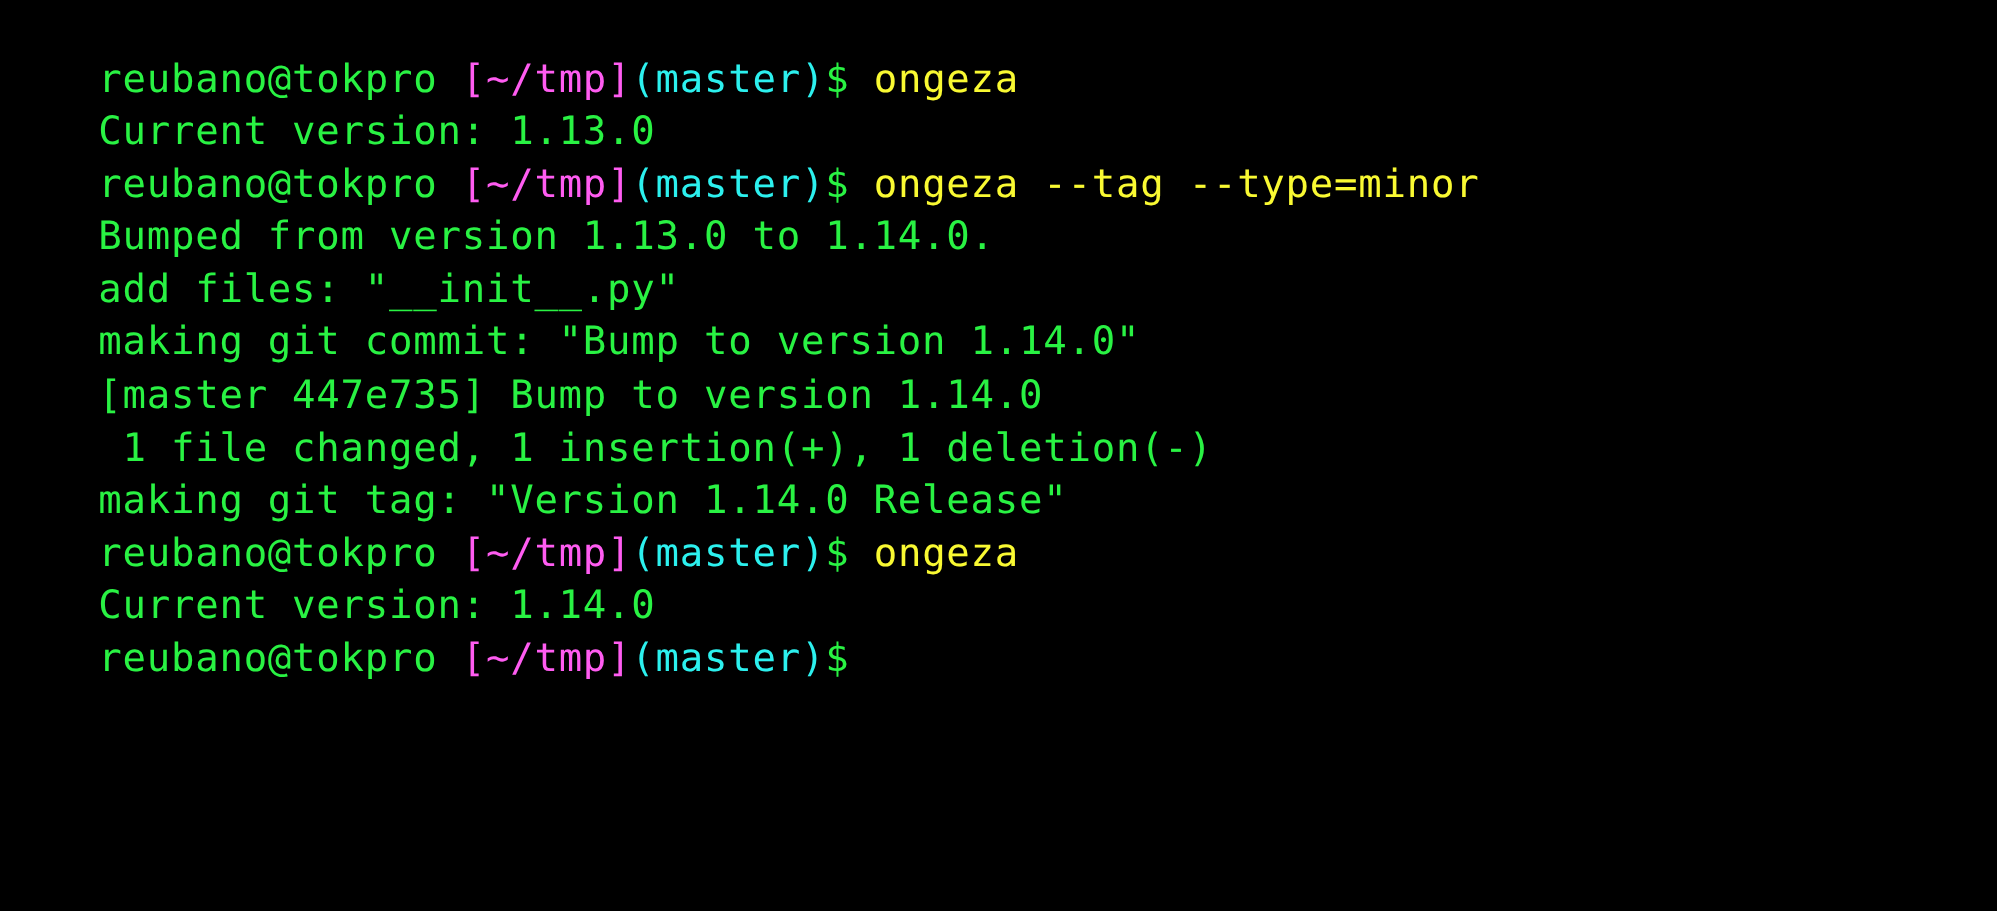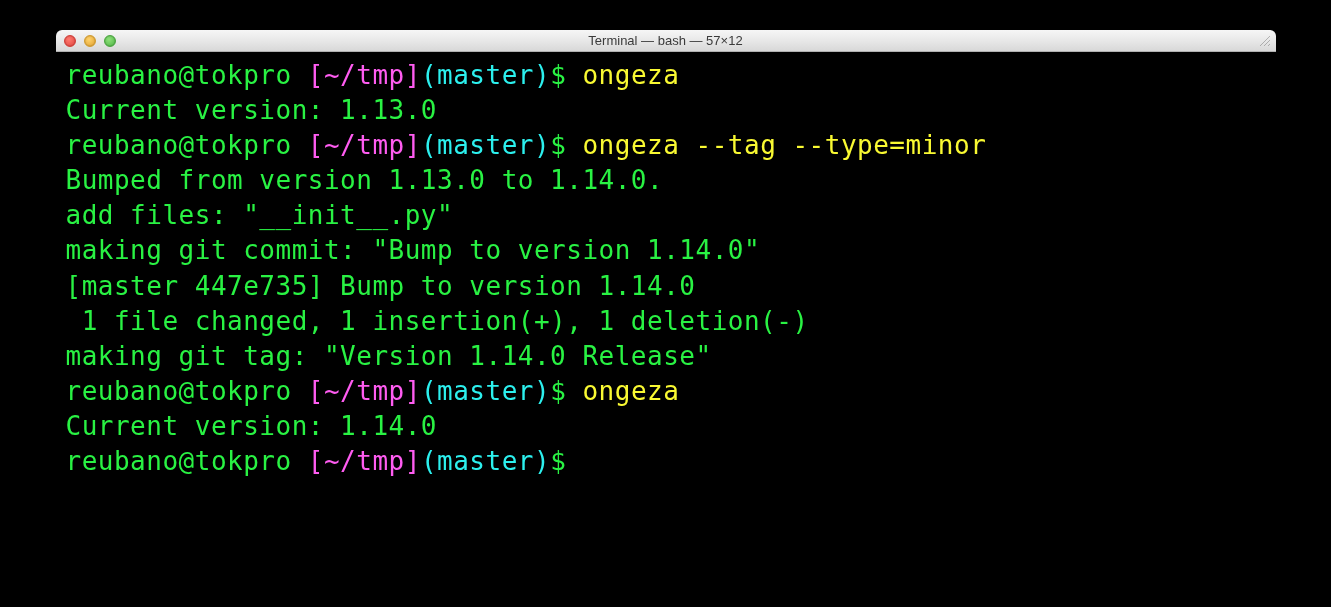--- a/index.html
+++ b/index.html
@@ -72,26 +72,15 @@
     .fg-green { color: #29f243; }
     .fg-magenta { color: #ff5cf1; }
     .fg-cyan { color: #2cf0ee; }
     .fg-yellow { color: #f9f932; }
     .prompt-dollar { color: #29f243; }
   </style>
 </head>
 <body>
 
 <div class="window">
-  <div class="titlebar">
-    <div class="traffic-lights">
-      <div class="light red"></div>
-      <div class="light yellow"></div>
-      <div class="light green"></div>
-    </div>
-    <div class="title">Terminal — bash — 57×12</div>
-    <svg class="resize-corner" viewBox="0 0 14 14">
-      <path d="M2 12 L12 2 M6 12 L12 6 M10 12 L12 10" stroke="#777" stroke-width="1" fill="none"></path>
-    </svg>
-  </div>
 
   <div class="term"><span class="line"><span class="fg-green">reubano@tokpro</span><span class="fg-magenta"> [</span><span class="fg-magenta">~/tmp</span><span class="fg-magenta">]</span><span class="fg-cyan">(</span><span class="fg-cyan">master</span><span class="fg-cyan">)</span><span class="prompt-dollar">$ </span><span class="fg-yellow">ongeza</span></span><span class="line fg-green">Current version: 1.13.0</span><span class="line"><span class="fg-green">reubano@tokpro</span><span class="fg-magenta"> [</span><span class="fg-magenta">~/tmp</span><span class="fg-magenta">]</span><span class="fg-cyan">(</span><span class="fg-cyan">master</span><span class="fg-cyan">)</span><span class="prompt-dollar">$ </span><span class="fg-yellow">ongeza --tag --type=minor</span></span><span class="line fg-green">Bumped from version 1.13.0 to 1.14.0.</span><span class="line fg-green">add files: "__init__.py"</span><span class="line fg-green">making git commit: "Bump to version 1.14.0"</span><span class="line fg-green">[master 447e735] Bump to version 1.14.0</span><span class="line fg-green"> 1 file changed, 1 insertion(+), 1 deletion(-)</span><span class="line fg-green">making git tag: "Version 1.14.0 Release"</span><span class="line"><span class="fg-green">reubano@tokpro</span><span class="fg-magenta"> [</span><span class="fg-magenta">~/tmp</span><span class="fg-magenta">]</span><span class="fg-cyan">(</span><span class="fg-cyan">master</span><span class="fg-cyan">)</span><span class="prompt-dollar">$ </span><span class="fg-yellow">ongeza</span></span><span class="line fg-green">Current version: 1.14.0</span><span class="line"><span class="fg-green">reubano@tokpro</span><span class="fg-magenta"> [</span><span class="fg-magenta">~/tmp</span><span class="fg-magenta">]</span><span class="fg-cyan">(</span><span class="fg-cyan">master</span><span class="fg-cyan">)</span><span class="prompt-dollar">$ </span></span></div>
 </div>
 
 </body></html>

